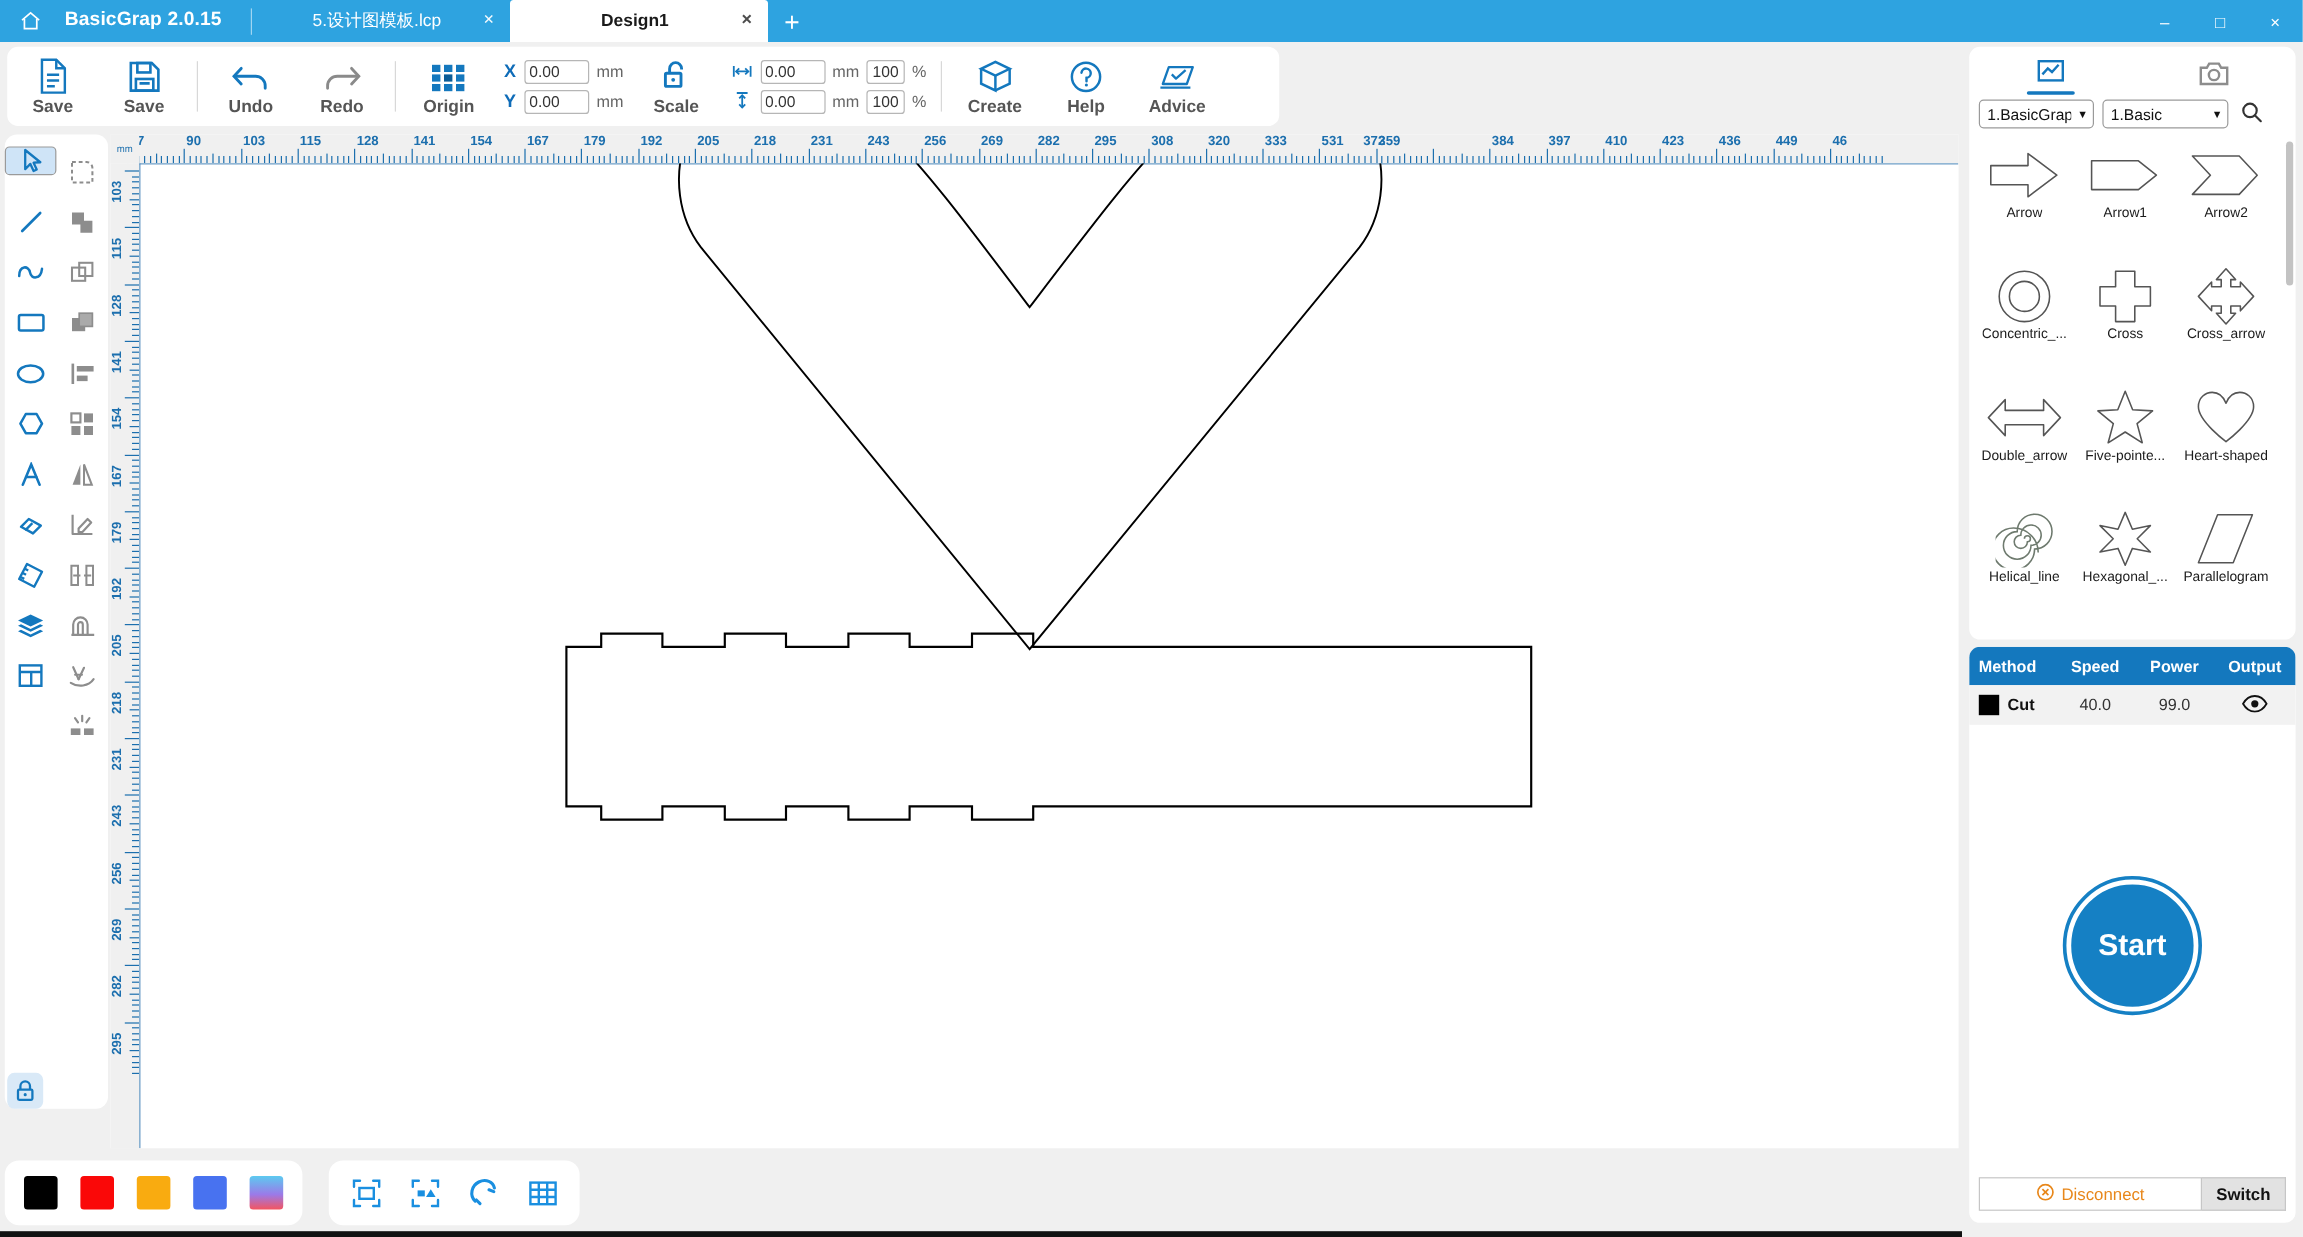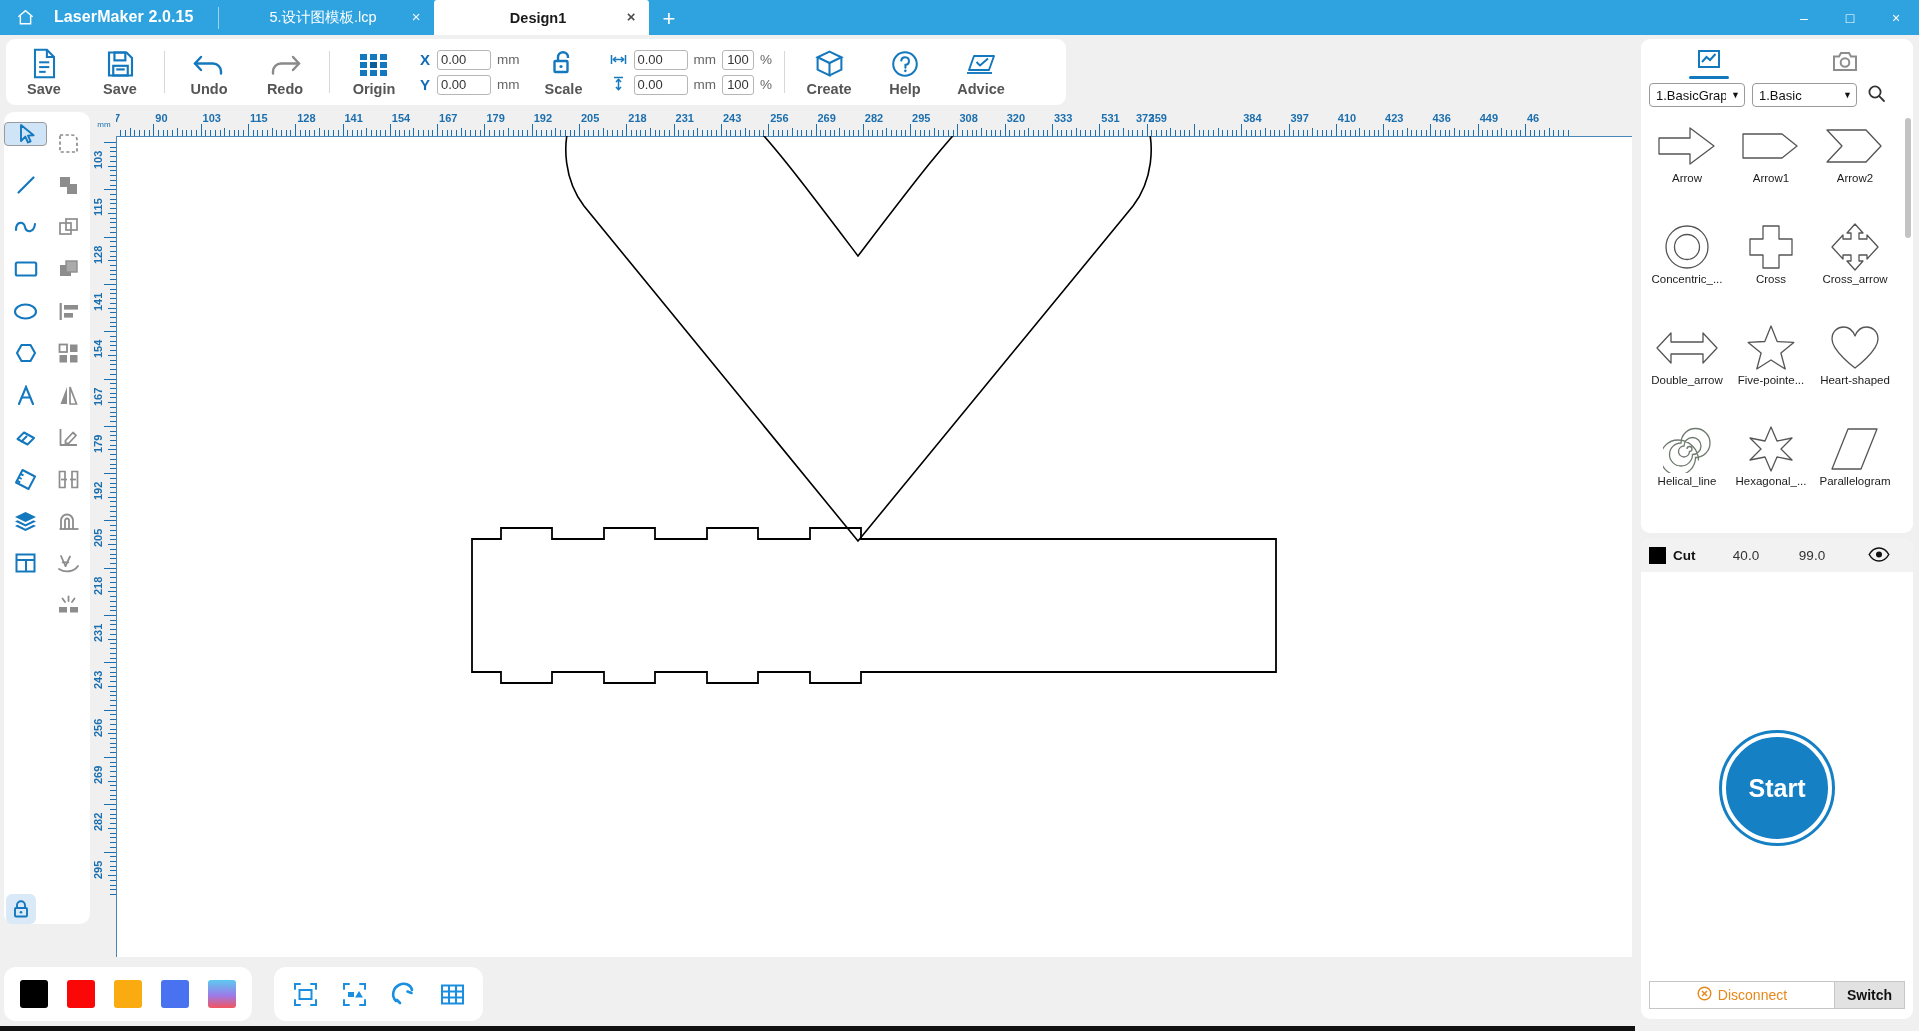--- a/index.html
+++ b/index.html
@@ -231,21 +231,21 @@
 
 <div id="app">
 
   <div class="titlebar">
     <div class="tb-home">
       <svg width="19" height="19" viewBox="0 0 24 24" fill="none" stroke="#fff" stroke-width="1.8">
         <path d="M3 11 L12 3.5 L21 11"></path>
           <path d="M5.5 10 V20 H18.5 V10"></path>
       </svg>
     </div>
-    <div class="tb-appname">LaserMaker 2.0.15</div>
+    <div class="tb-appname">BasicGrap 2.0.15</div>
     <div class="tb-sep"></div>
     <div class="tab">
       <span>5.设计图模板.lcp</span>
       <span class="x">×</span>
     </div>
     <div class="tab active">
       <span>Design1</span>
       <span class="x">×</span>
     </div>
     <div class="tab-plus">+</div>
@@ -1315,20 +1315,26 @@
               <path d="M18 3 H47 L31 43 H2 Z"></path>
             </svg>
           </span>
           <span class="sl">Parallelogram</span>
         </div>
       </div>
     </div>
 
     <div class="rp-card2">
       <div class="mtbl">
+        <div class="mhead">
+          <div class="c1">Method</div>
+          <div class="c2">Speed</div>
+          <div class="c3">Power</div>
+          <div class="c4">Output</div>
+        </div>
         <div class="mrow">
           <div class="c1">
             <span class="swk"></span>
             <span>Cut</span>
           </div>
           <div class="c2">40.0</div>
           <div class="c3">99.0</div>
           <div class="c4">
             <span>
               <svg width="22" height="15" viewBox="0 0 22 15" fill="none" stroke="#111" stroke-width="1.5">

